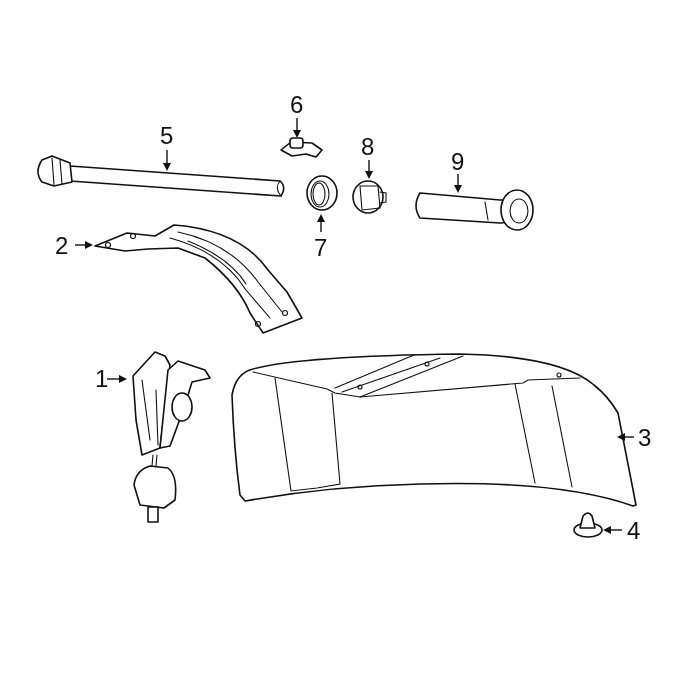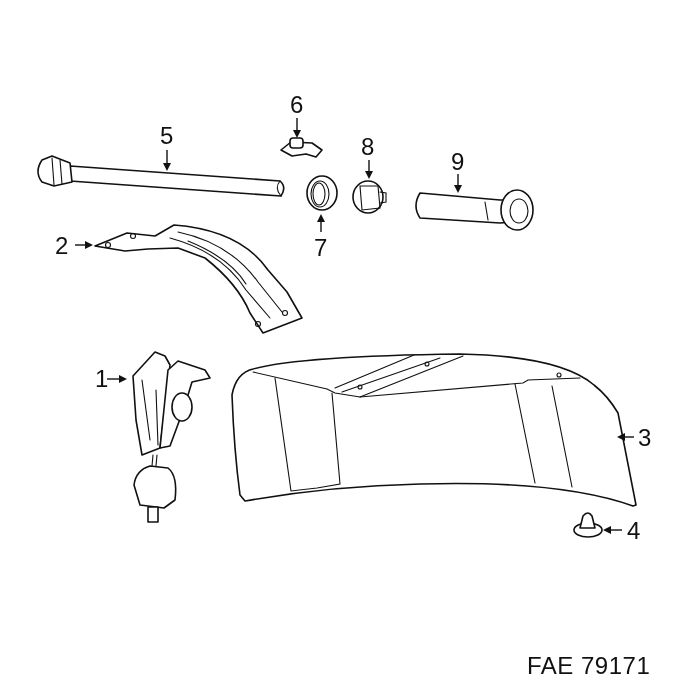--- a/index.html
+++ b/index.html
@@ -108,14 +108,13 @@
   <span class="callout" style="left:95px;top:367px;">1</span>
   <span class="callout" style="left:55px;top:234px;">2</span>
   <span class="callout" style="left:638px;top:426px;">3</span>
   <span class="callout" style="left:627px;top:519px;">4</span>
   <span class="callout" style="left:160px;top:124px;">5</span>
   <span class="callout" style="left:290px;top:93px;">6</span>
   <span class="callout" style="left:314px;top:236px;">7</span>
   <span class="callout" style="left:361px;top:135px;">8</span>
   <span class="callout" style="left:451px;top:150px;">9</span>
 
-  <span class="caption">FAE 79171</span>
 </div>
 
 </body></html>

